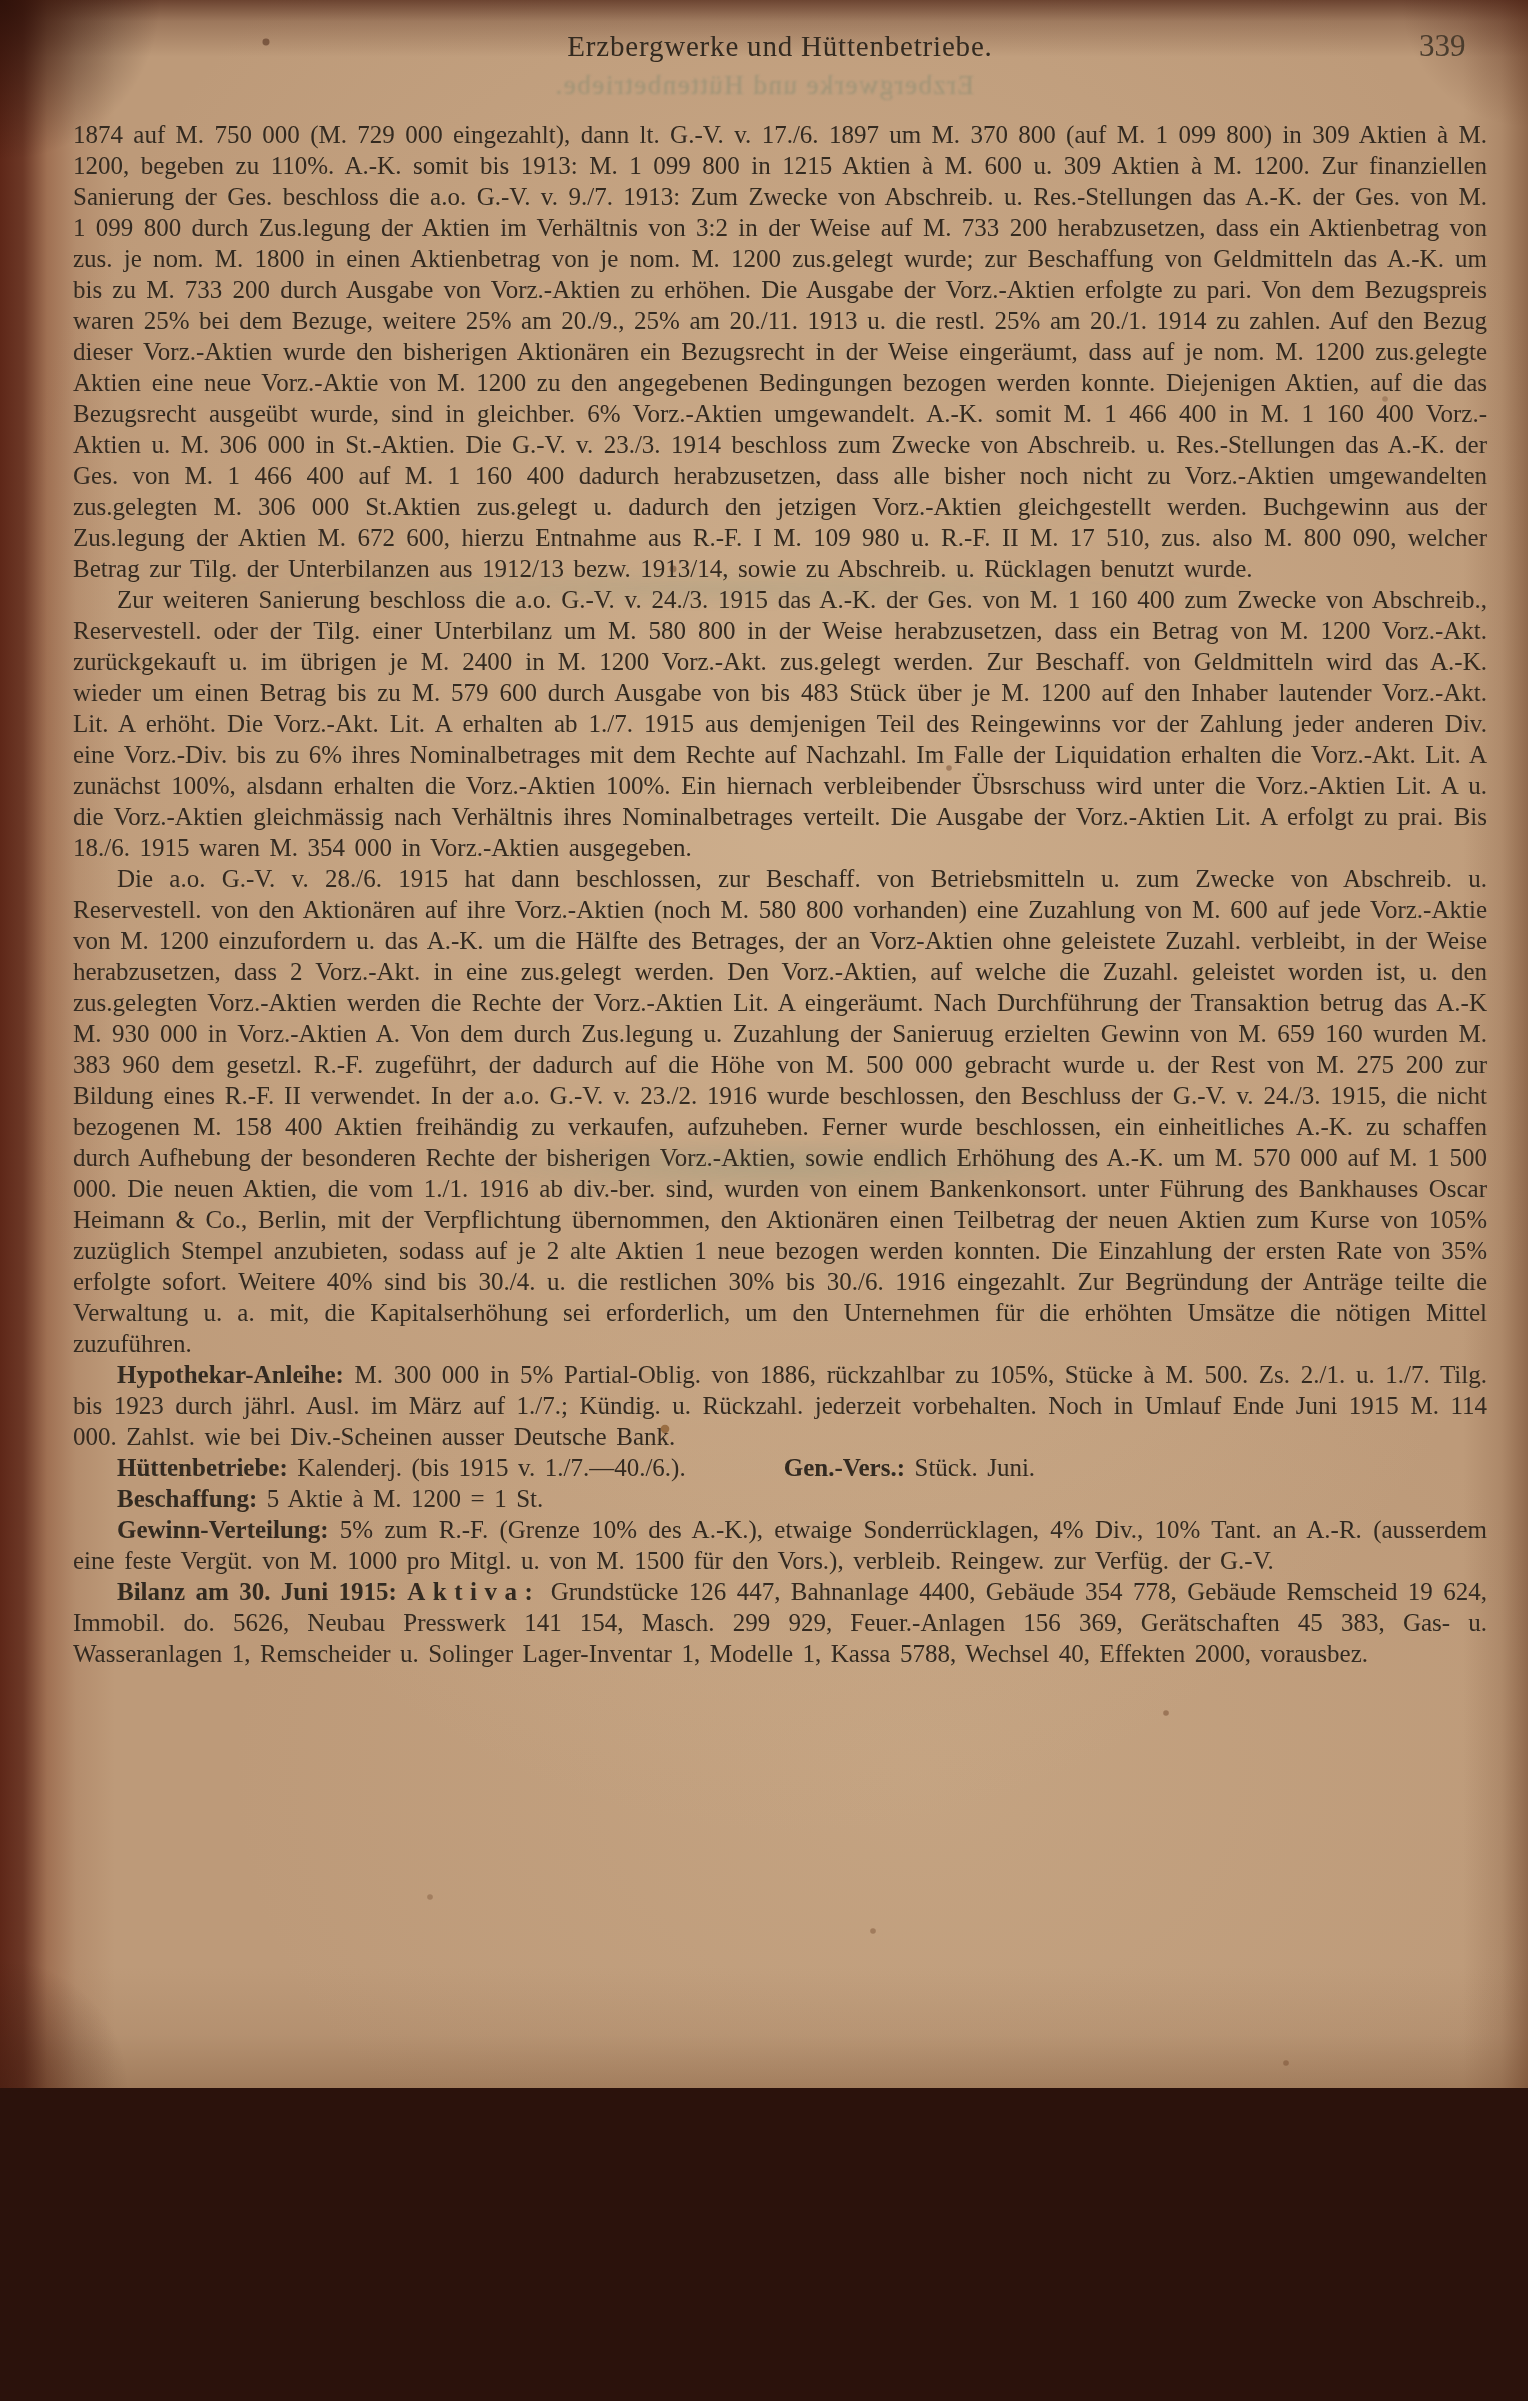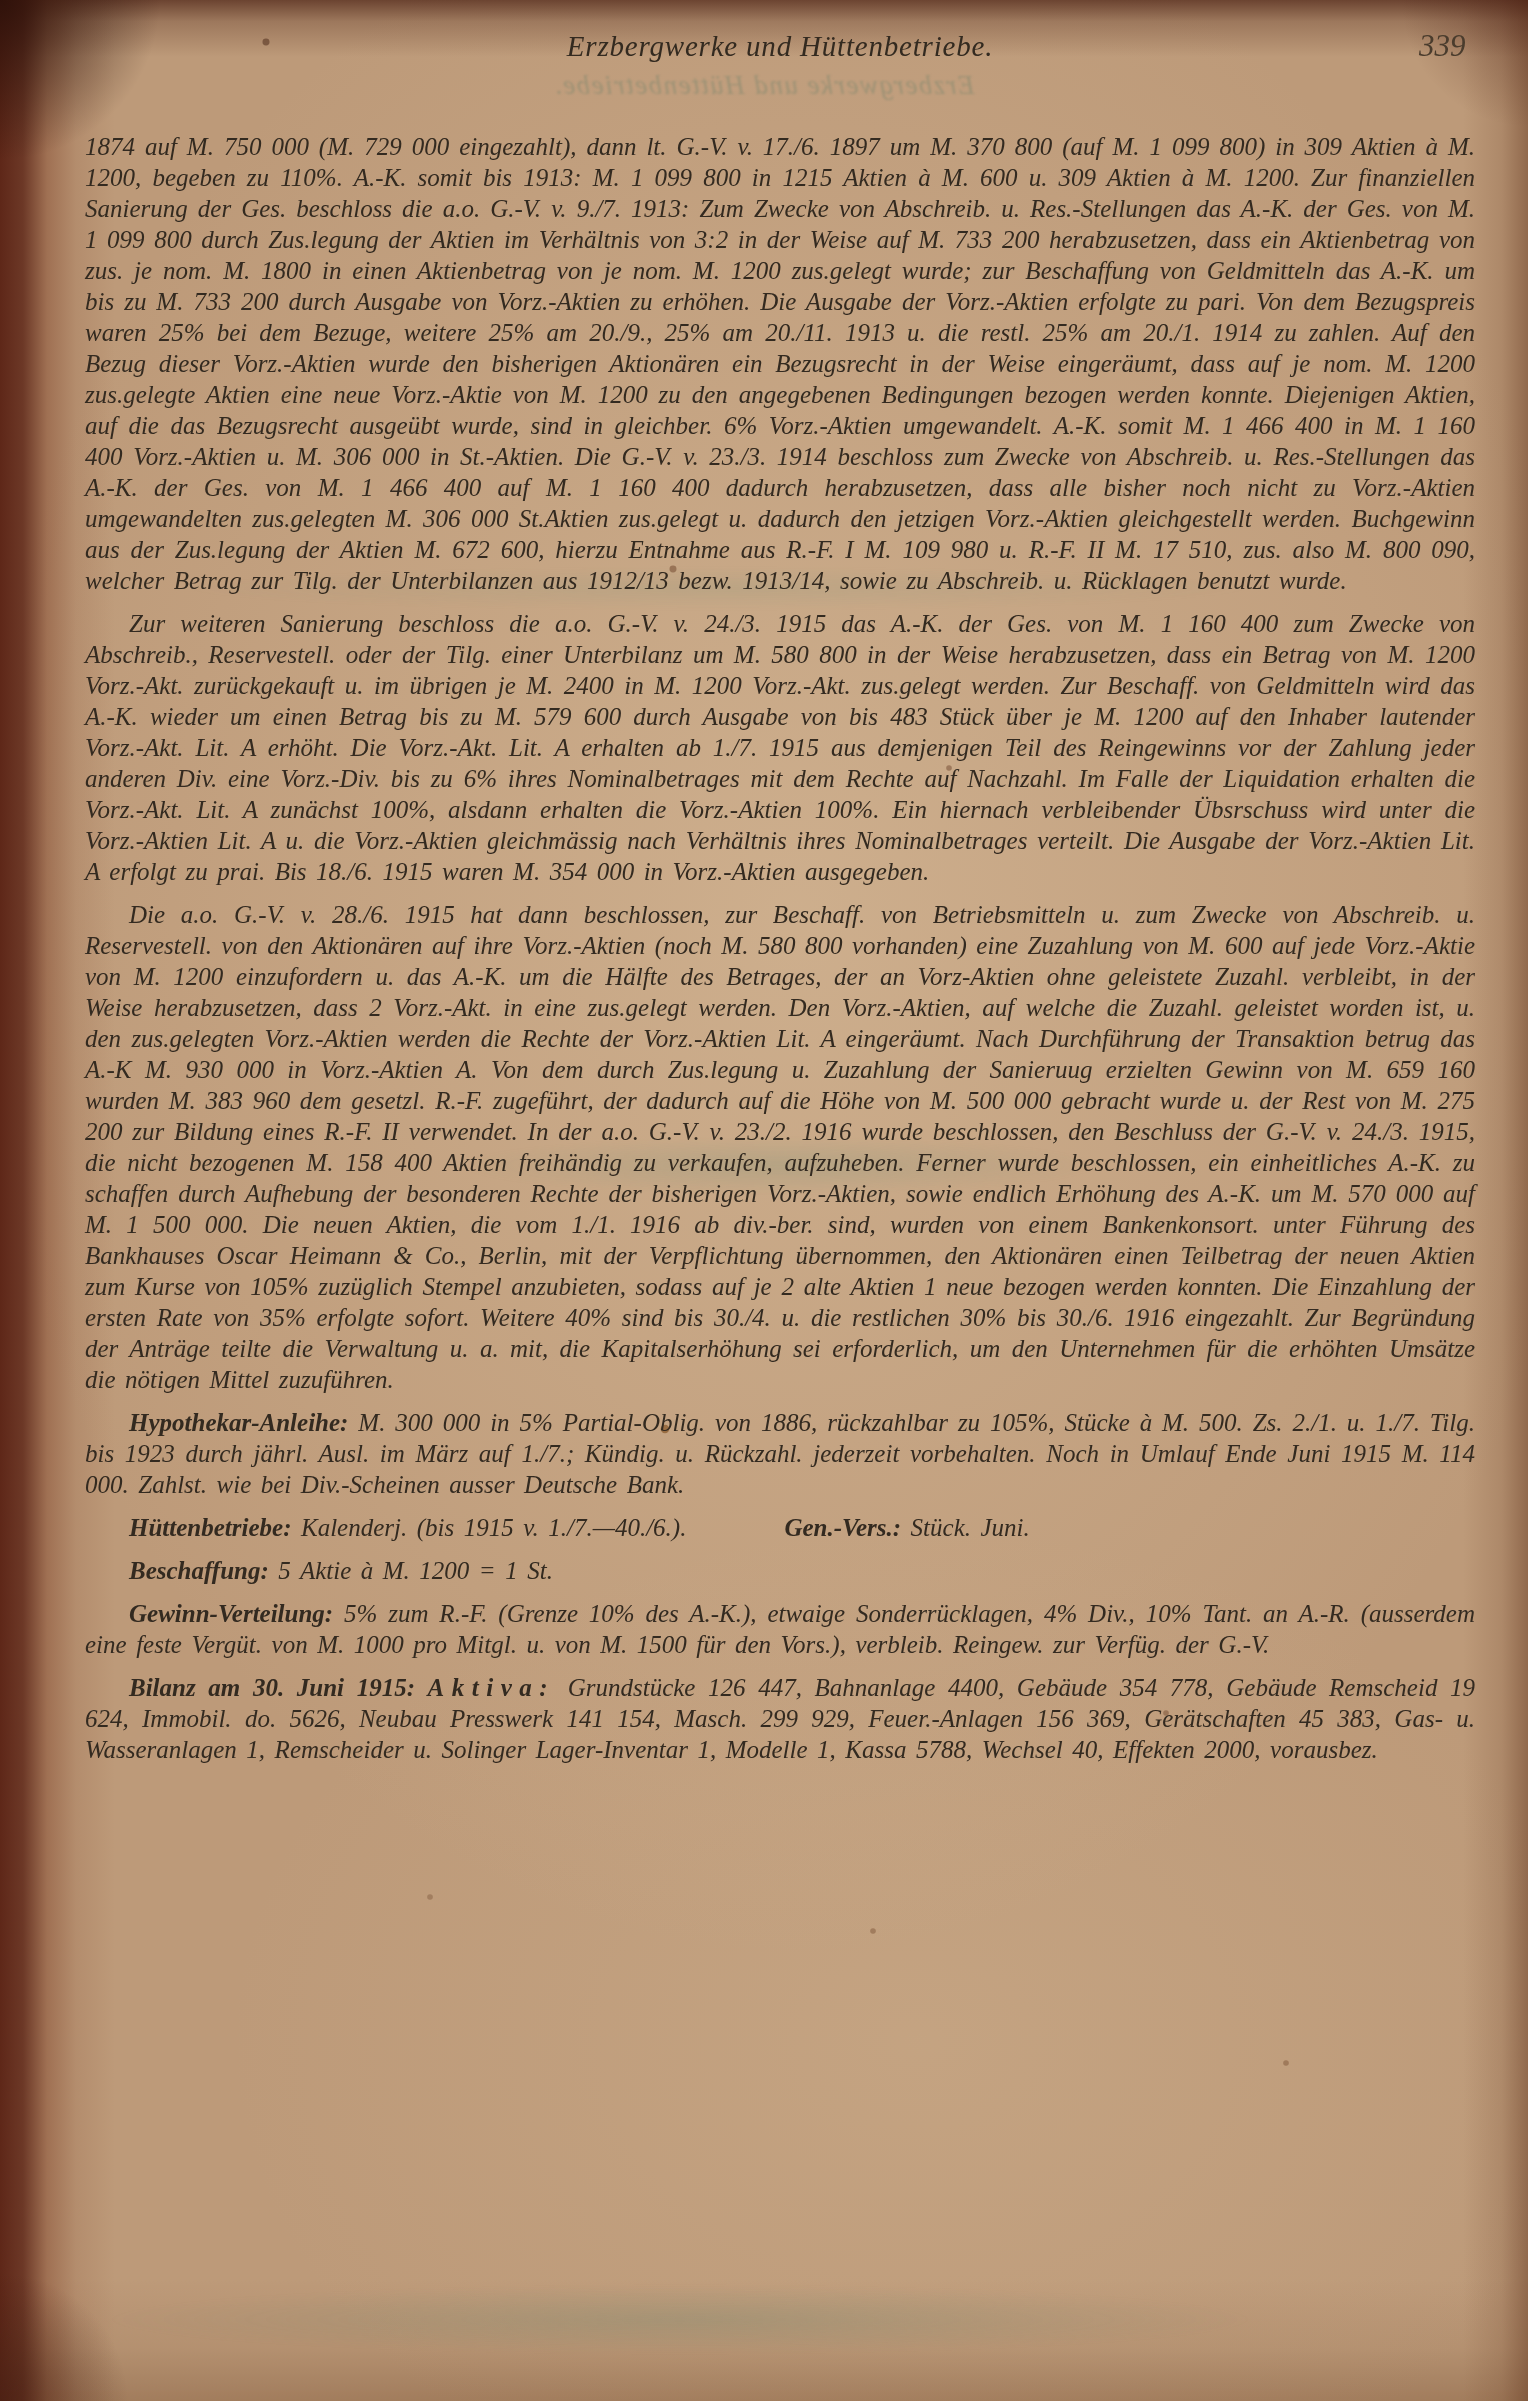--- a/index.html
+++ b/index.html
@@ -1,54 +1,53 @@
 <!DOCTYPE html>
 <html style="font-size:12.2px"><head>
 <meta charset="utf-8">
 <style>
   html,body{margin:0;padding:0;background:#2b120c;}
   .page{
     position:relative;
-    width:1528px;height:2401px;
+    width:1528px;height:2088px;
     overflow:hidden;
     font-family:"Liberation Serif","DejaVu Serif",serif;
     color:#332a20;
     background-color:#bd9a79;
     background-image:
       radial-gradient(circle 229px at 0% 0%, rgba(40,14,8,.85), rgba(40,14,8,0) 70%),
       radial-gradient(circle 176px at 100% 0%, rgba(76,33,20,.45), rgba(76,33,20,0) 72%),
       radial-gradient(circle 183px at 0% 100%, rgba(64,28,16,.55), rgba(64,28,16,0) 70%),
       linear-gradient(90deg, #5e2718 0px, rgba(94,39,24,.85) 23px, rgba(123,61,36,.45) 47px, rgba(123,61,36,.14) 76px, rgba(123,61,36,0) 115px),
       linear-gradient(180deg, rgba(73,31,18,.7) 0px, rgba(73,31,18,.28) 21.4px, rgba(73,31,18,0) 57px),
       linear-gradient(270deg, rgba(100,56,32,.5) 0px, rgba(100,56,32,.18) 26px, rgba(100,56,32,0) 65px),
       linear-gradient(0deg, rgba(116,76,46,.38) 0px, rgba(116,76,46,.12) 53px, rgba(116,76,46,0) 122px),
       radial-gradient(ellipse 1146px 1452px at 52% 38%, rgba(216,188,154,.6), rgba(216,188,154,0) 72%),
       radial-gradient(ellipse 917px 688px at 60% 85%, rgba(207,177,142,.4), rgba(207,177,142,0) 75%);
-    font-style: italic;
   }
   .running-head{
     position:absolute;top:26px;left:73px;width:1414px;height:40px;
     font-size:29px;line-height:40px;
   }
   .head-title{position:absolute;left:0;right:0;text-align:center;letter-spacing:0.8px;}
   .page-number{position:absolute;right:21.4px;top:0;font-size:31px;color:#4a3c2d;}
   .bleed-title{
     position:absolute;top:70px;left:0;right:0;text-align:center;
     transform:scaleX(-1);
     font-size:27px;color:rgba(80,118,99,.30);
     filter:blur(1px);
     letter-spacing:1.5px;
   }
   .text-body{
     position:absolute;top:119px;left:73px;width:1414px;
     font-size:25px;line-height:31px;
     word-spacing:.13em;
     text-align:justify;
   }
-  .para{margin:12px;text-indent:0;}
+  .para{margin:0;text-indent:0;}
   .para.indent{text-indent:44px;}
   .b{font-weight:bold;}
   .sp{letter-spacing:.30em;}
   .gap{display:inline-block;width:98px;}
   .streak{position:absolute;pointer-events:none;border-radius:50%;}
   .streak.s1{left:458px;top:1137px;width:642px;height:57px;
     background:radial-gradient(ellipse closest-side, rgba(100,140,115,.20), rgba(100,140,115,0));filter:blur(1.5px);}
   .streak.s2{left:183px;top:567px;width:1070px;height:43px;
     background:radial-gradient(ellipse closest-side, rgba(100,140,115,.12), rgba(100,140,115,0));filter:blur(1.5px);}
   .streak.s3{left:107px;top:2285px;width:1146px;height:69px;

